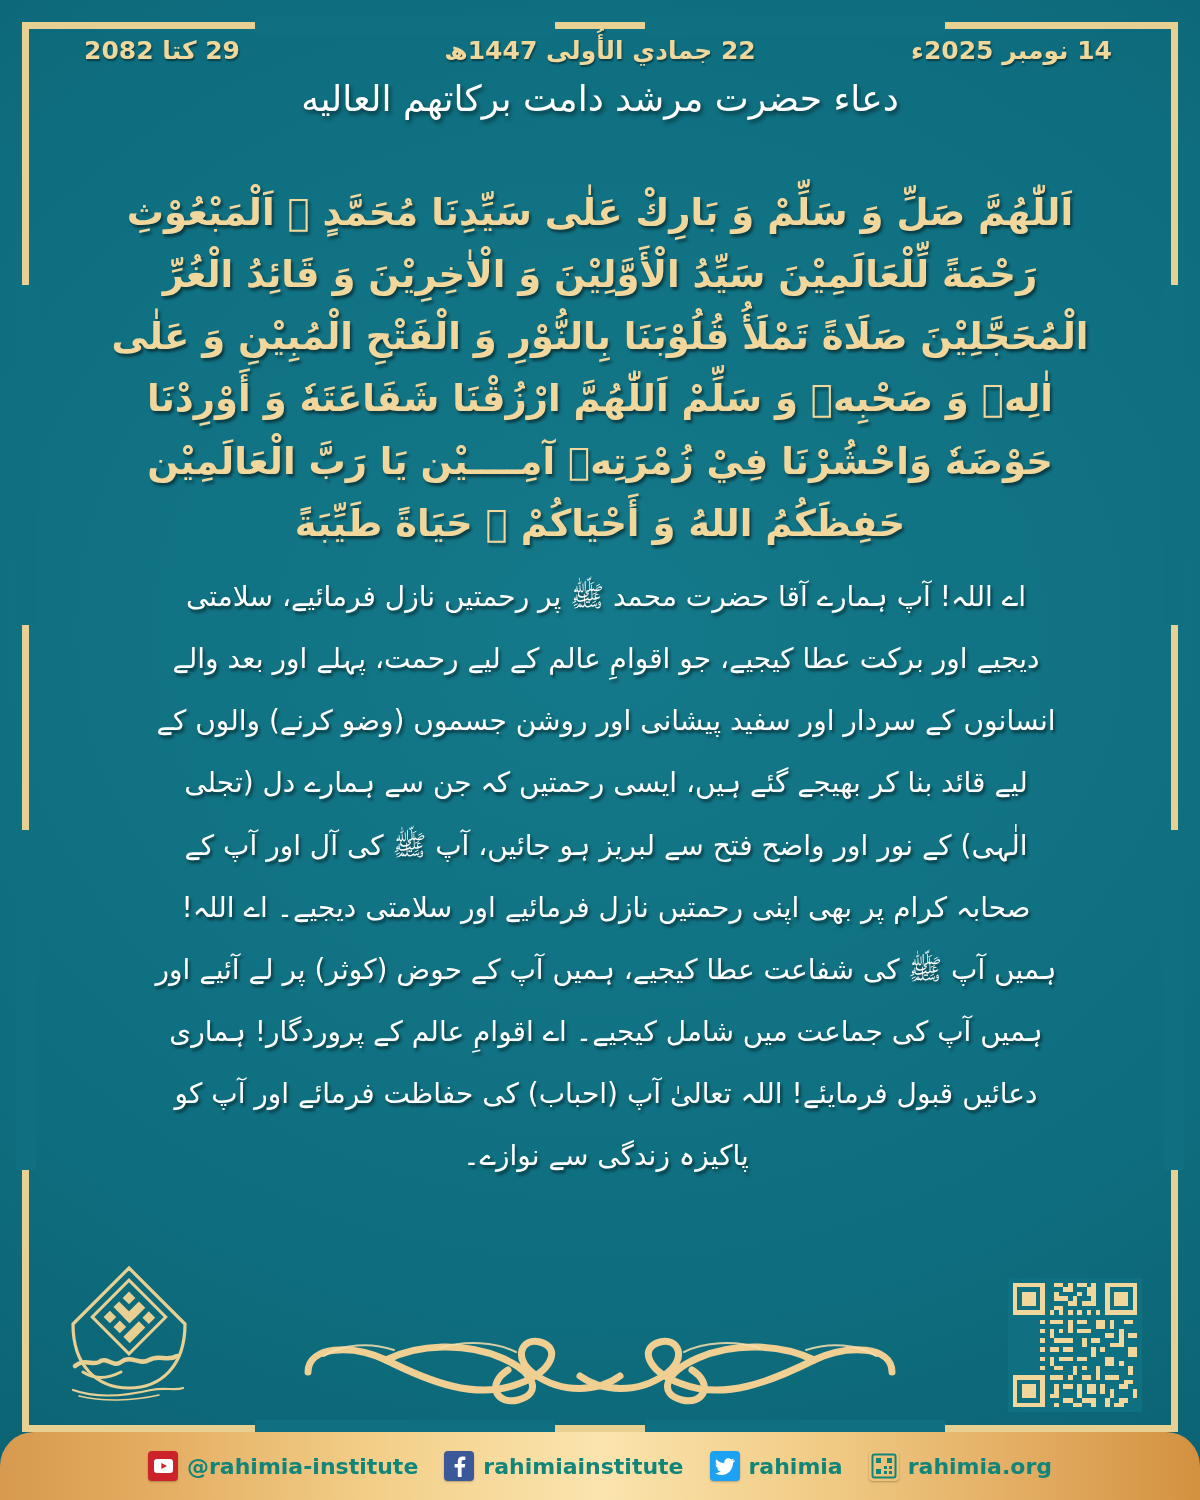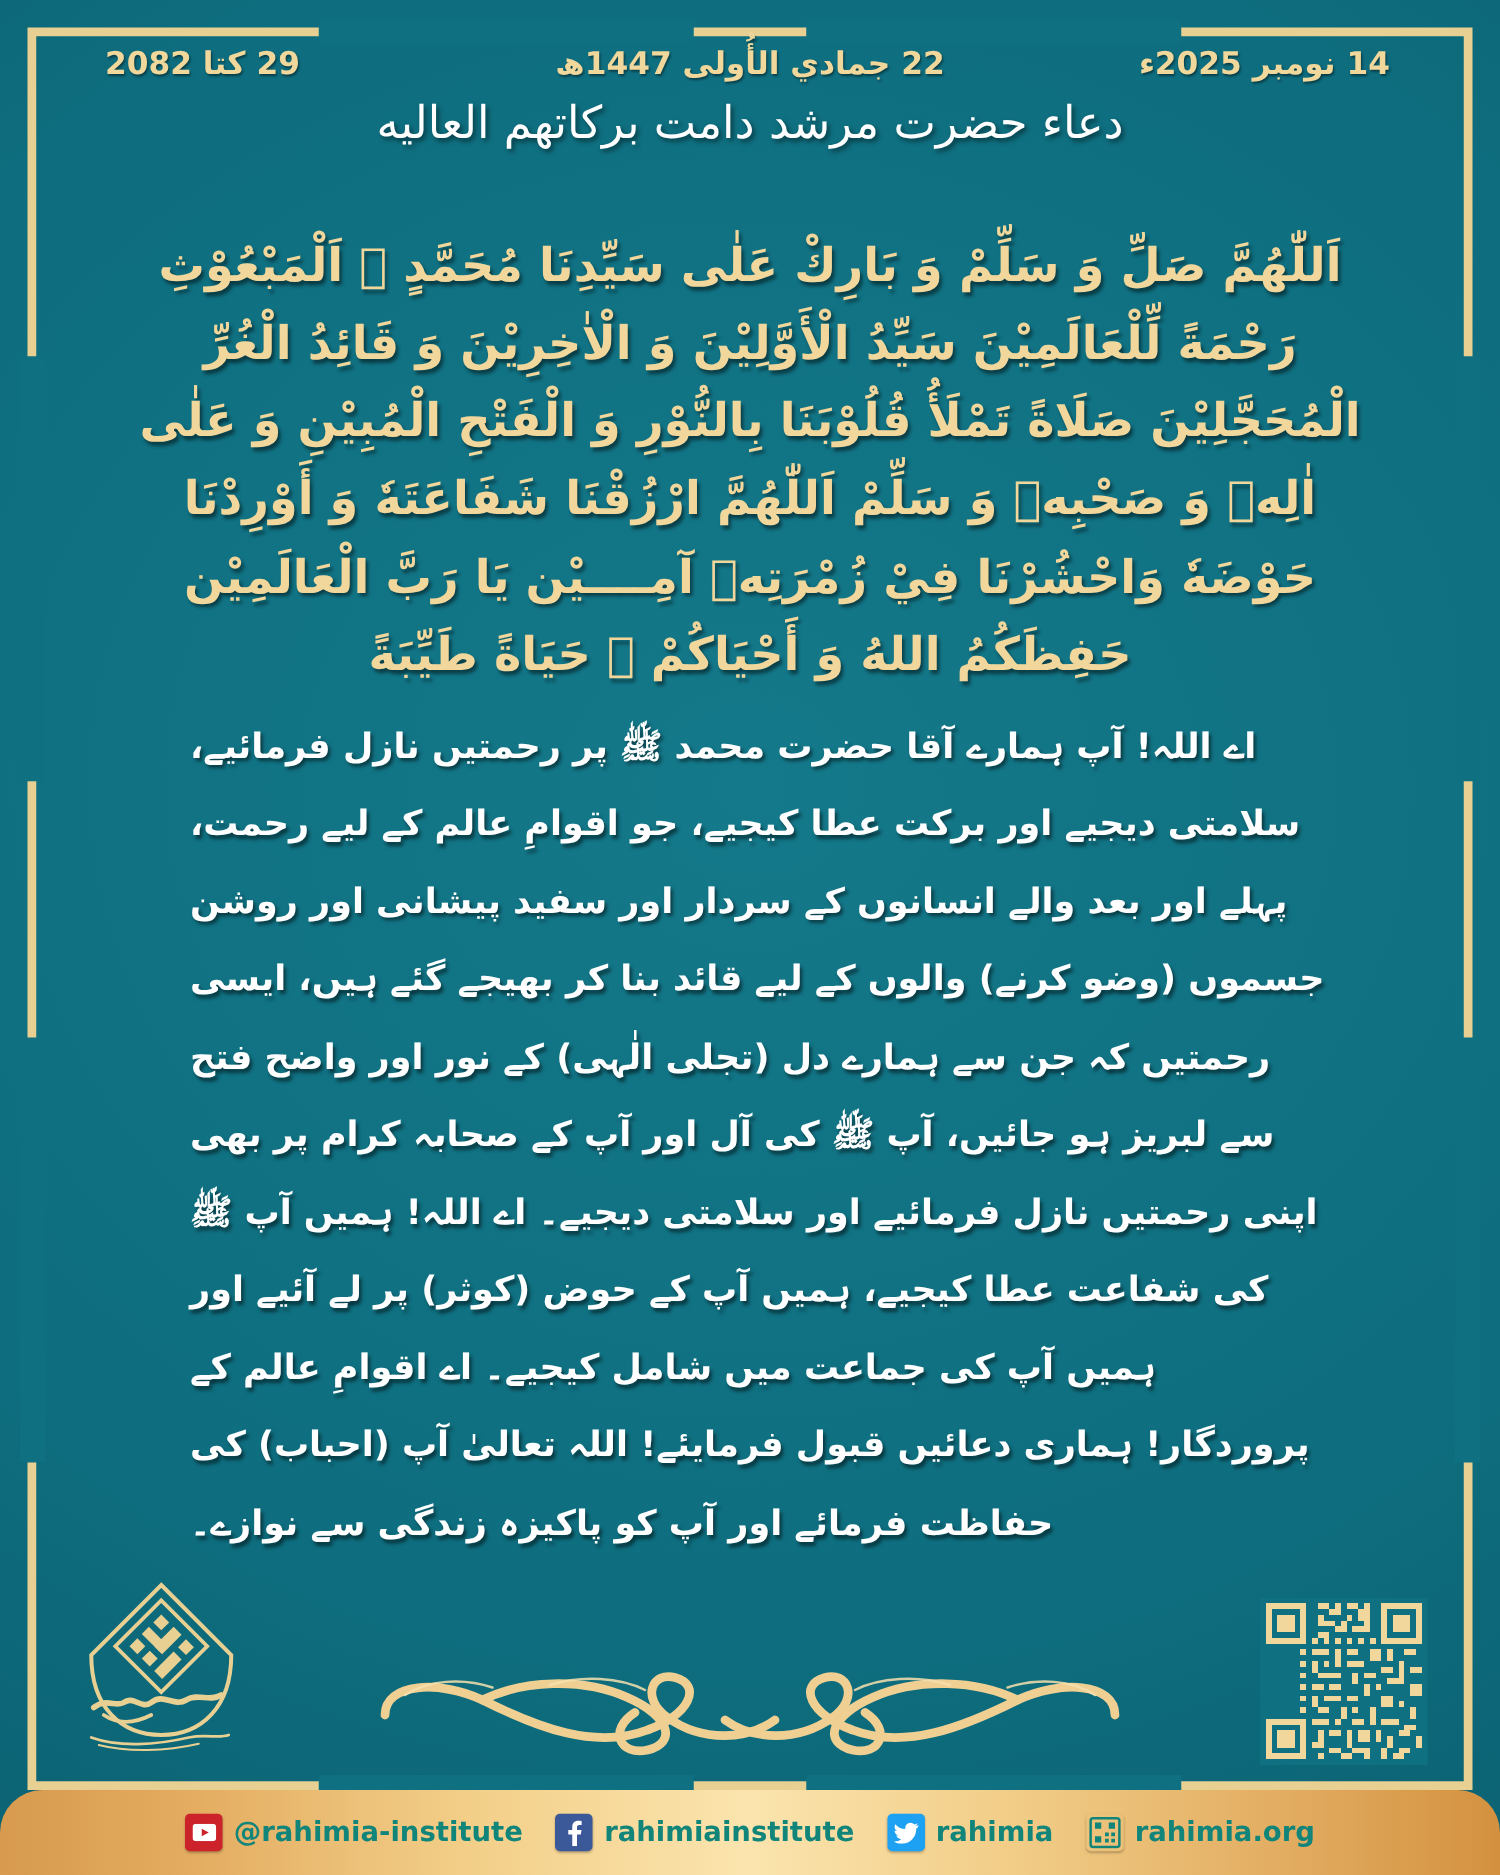--- a/index.html
+++ b/index.html
@@ -99,25 +99,25 @@
     font-family: "DejaVu Sans", "Liberation Sans", sans-serif;
   }
 
   
   .urdu-block {
     position: absolute;
     left: 140px;
     right: 140px;
     top: 566px;
     direction: rtl;
-    text-align: left;
+    text-align: center;
     color: #ffffff;
     font-size: 28px;
     line-height: 2.22;
-    font-weight: bold;
+    font-weight: normal;
     text-shadow: 2px 3px 3px rgba(0,0,0,0.5);
     margin-left: 12px;
   }
 
   
   .logo {
     position: absolute;
     left: 55px;
     bottom: 88px;
     width: 148px;

